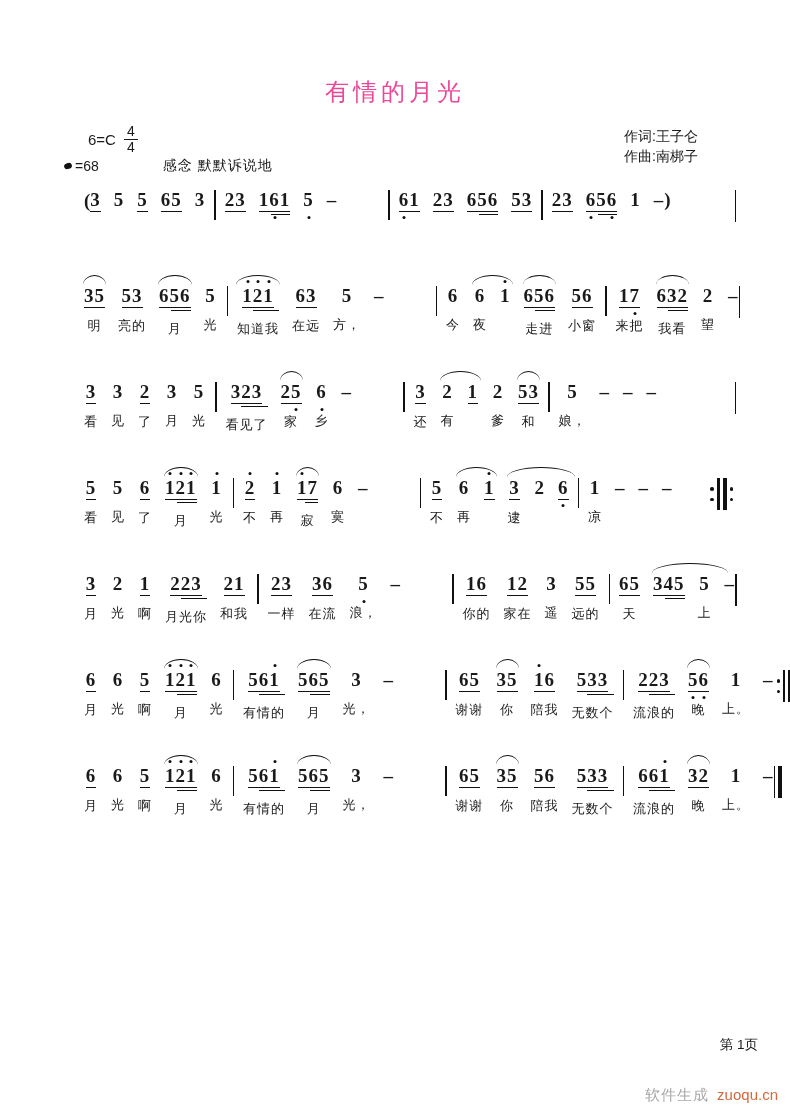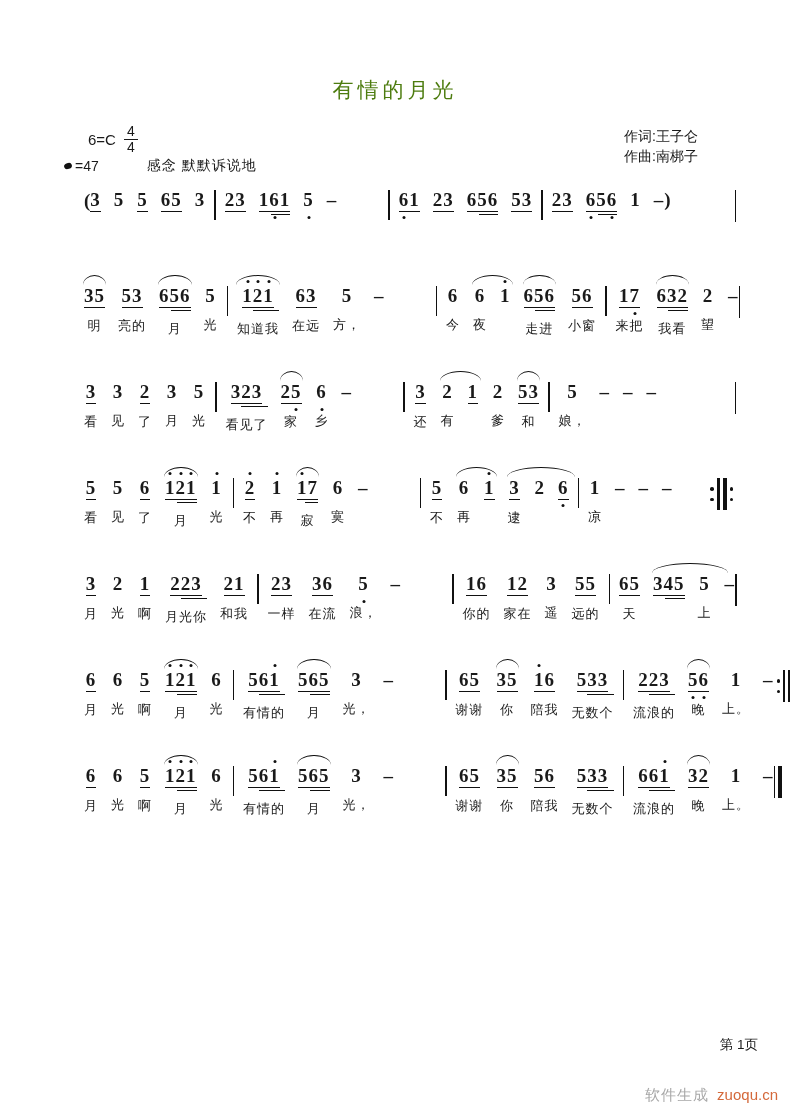--- a/index.html
+++ b/index.html
@@ -1,29 +1,29 @@
 <!DOCTYPE html>
 <html><head>
 <meta charset="utf-8">
 <style>
   html,body{margin:0;padding:0;background:#e8e8e8;}
   .page{position:relative;width:790px;height:1119px;background:#fff;margin:0 auto;
         font-family:"Liberation Sans",sans-serif;color:#1a1a1a;overflow:hidden;}
   
   .title{position:absolute;top:76px;left:0;width:100%;text-align:center;margin:0;
-         font-family:"Liberation Serif",serif;font-weight:400;font-size:21px;
-         letter-spacing:4px;color:#4d7c0f;}
+         font-family:"Liberation Serif",serif;font-weight:400;font-size:24px;
+         letter-spacing:4px;color:#ec4899;}
   .keytime{position:absolute;top:124px;left:88px;font-size:15px;display:flex;align-items:center;gap:8px;}
   .ts{display:inline-flex;flex-direction:column;align-items:center;line-height:1.05;font-size:14px;}
   .ts b{font-weight:400;padding:0 3px;}
   .ts b:first-child{border-bottom:1px solid #1a1a1a;}
   .temporow{position:absolute;top:157px;left:64px;font-size:14px;display:flex;align-items:center;}
   .qnote{display:inline-block;width:8px;height:6px;background:#111;border-radius:50%;
          transform:rotate(-20deg);margin-right:3px;}
-  .expression{margin-left:48px;letter-spacing:1px;}
+  .expression{margin-left:64px;letter-spacing:1px;}
   .credits{position:absolute;top:126px;right:92px;font-size:14px;text-align:left;line-height:1.45;}
   
   #score{position:absolute;top:176px;left:84px;right:54px;}
   .line{display:flex;align-items:flex-start;height:96px;}
   .measure{display:flex;gap:13px;}
   .bar{width:1.5px;height:30px;background:#111;margin:14px 9px 0 9px;flex:none;}
   .mspacer{width:42px;flex:none;}
   .endspacer{flex:1;}
   .note{position:relative;display:inline-flex;flex-direction:column;align-items:center;padding-top:14px;}
   .arc{position:absolute;top:3px;left:-1px;right:-1px;height:9px;
@@ -67,21 +67,21 @@
   <div class="keytime">
     <span>6=C</span>
     <span class="ts">
       <b>4</b>
       <b>4</b>
     </span>
   </div>
 
   <div class="temporow">
     <span class="qnote"></span>
-    <span>=47</span>
+    <span>=68</span>
     <span class="expression">感念 默默诉说地</span>
   </div>
 
   <div class="credits">
     <div>作词:王子仑</div>
     <div>作曲:南梆子</div>
   </div>
 
   <div id="score">
       <div class="line">

